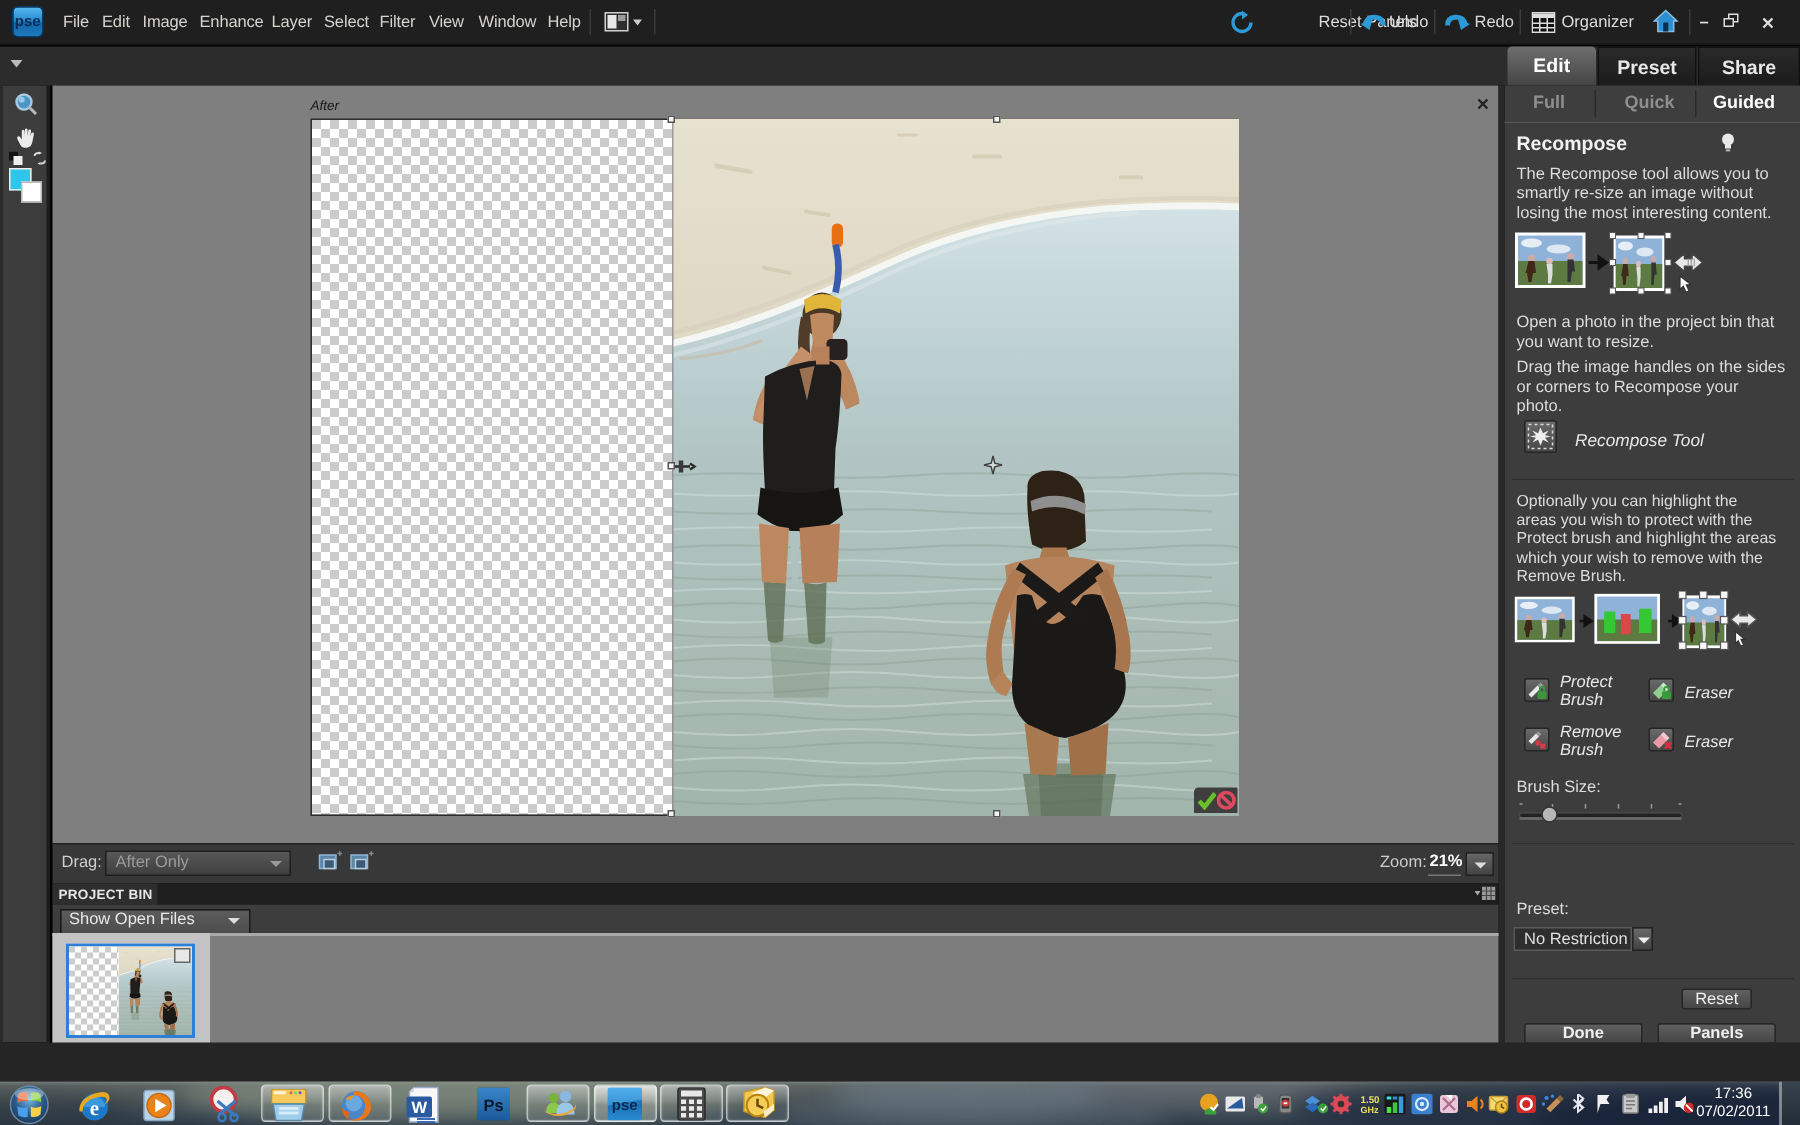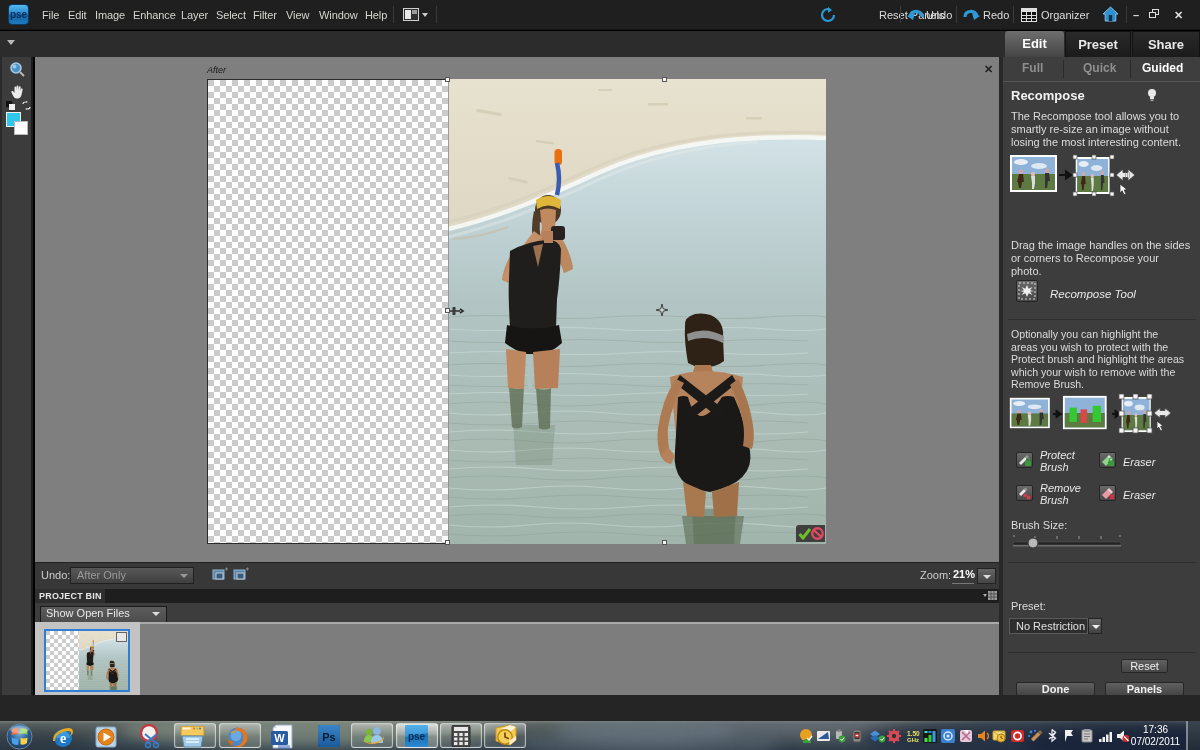--- a/index.html
+++ b/index.html
@@ -295,21 +295,21 @@
       <path d="M1.5 7 L5 11 L12 2" fill="none" stroke="#6abf2a" stroke-width="3"></path>
     </svg>
   <svg class="abs" style="left:811px;top:527px" width="13" height="13" viewBox="0 0 13 13">
       <circle cx="6.5" cy="6.5" r="5.2" fill="none" stroke="#e04860" stroke-width="2.4"></circle>
       <line x1="2.8" y1="3" x2="10.3" y2="10.2" stroke="#e04860" stroke-width="2.4"></line>
     </svg>
 
   <div class="abs" style="left:999px;top:57px;width:4px;height:664px;background:#282828"></div>
 
   <div class="abs" id="viewbar"></div>
-  <span class="abs" style="left:41px;top:569px;font-size:11px;color:#cdcdcd">Undo:</span>
+  <span class="abs" style="left:41px;top:569px;font-size:11px;color:#cdcdcd">Drag:</span>
   <div class="abs" id="viewdd">After Only<span style="position:absolute;right:5px;top:6px;width:0;height:0;border-left:4px solid transparent;border-right:4px solid transparent;border-top:4px solid #999;"></span></div>
   <svg class="abs" style="left:212px;top:566px" width="17" height="17" viewBox="0 0 17 17">
       <rect x="1" y="4" width="11" height="9" fill="#5a87a8" stroke="#8fb8d8"></rect>
       <rect x="4" y="7" width="7" height="6" fill="#3a5a78" stroke="#bcd"></rect>
       <path d="M13 3 l3 0 M14.5 1.5 l0 3" stroke="#888" stroke-width="1"></path>
     </svg>
   <svg class="abs" style="left:233px;top:566px" width="17" height="17" viewBox="0 0 17 17">
       <rect x="1" y="4" width="11" height="9" fill="#5a87a8" stroke="#8fb8d8"></rect>
       <rect x="4" y="7" width="7" height="6" fill="#3a5a78" stroke="#bcd"></rect>
       <path d="M13 3 l3 0 M14.5 1.5 l0 3" stroke="#888" stroke-width="1"></path>
@@ -377,20 +377,21 @@
           <rect x="64" y="38" width="4" height="4"></rect>
           <rect x="83" y="38" width="4" height="4"></rect>
           <rect x="101" y="38" width="4" height="4"></rect>
         </g>
       <g transform="translate(107,14)">
           <path d="M0 7 l7 -6 v3.5 h5 v-3.5 l7 6 l-7 6 v-3.5 h-5 v3.5 Z" fill="#e8e8e8" stroke="#444" stroke-width="1"></path>
           <path d="M9.5 4.5 v5 M11.5 4.5 v5 M13.5 4.5 v5" stroke="#999" stroke-width="0.8"></path>
           <path d="M4 16 l0 9 l2.2 -2.2 l1.8 4 l2 -0.9 l-1.8 -4 l3 -0.2 Z" fill="#fff" stroke="#333" stroke-width="0.8"></path>
         </g>
     </svg>
+    <div class="ptext" style="top:127px;width:180px">Open a photo in the project bin that you want to resize.</div>
     <div class="ptext" style="top:157px;width:180px">Drag the image handles on the sides or corners to Recompose your photo.</div>
     <div class="pbtn" style="left:13px;top:198px;width:22px;height:22px"></div>
     <svg class="abs" style="left:15px;top:200px" width="18" height="18" viewBox="0 0 18 18">
         <rect x="1" y="1" width="16" height="16" fill="none" stroke="#ddd" stroke-dasharray="2 2"></rect>
         <path d="M9 3 l1.6 3.8 L14.5 5 L12 8.2 L16 9 L12 9.8 L14.5 13 L10.6 11.2 L9 15 L7.4 11.2 L3.5 13 L6 9.8 L2 9 L6 8.2 L3.5 5 L7.4 6.8 Z" fill="#eee"></path>
       </svg>
     <div class="btnlbl" style="left:47px;top:206px;font-size:11.5px">Recompose Tool</div>
     <div class="pdiv" style="top:237px"></div>
     <div class="ptext" style="top:246px;width:176px;font-size:10.6px;line-height:12.6px">Optionally you can highlight the areas you wish to protect with the Protect brush and highlight the areas which your wish to remove with the Remove Brush.</div>
     

